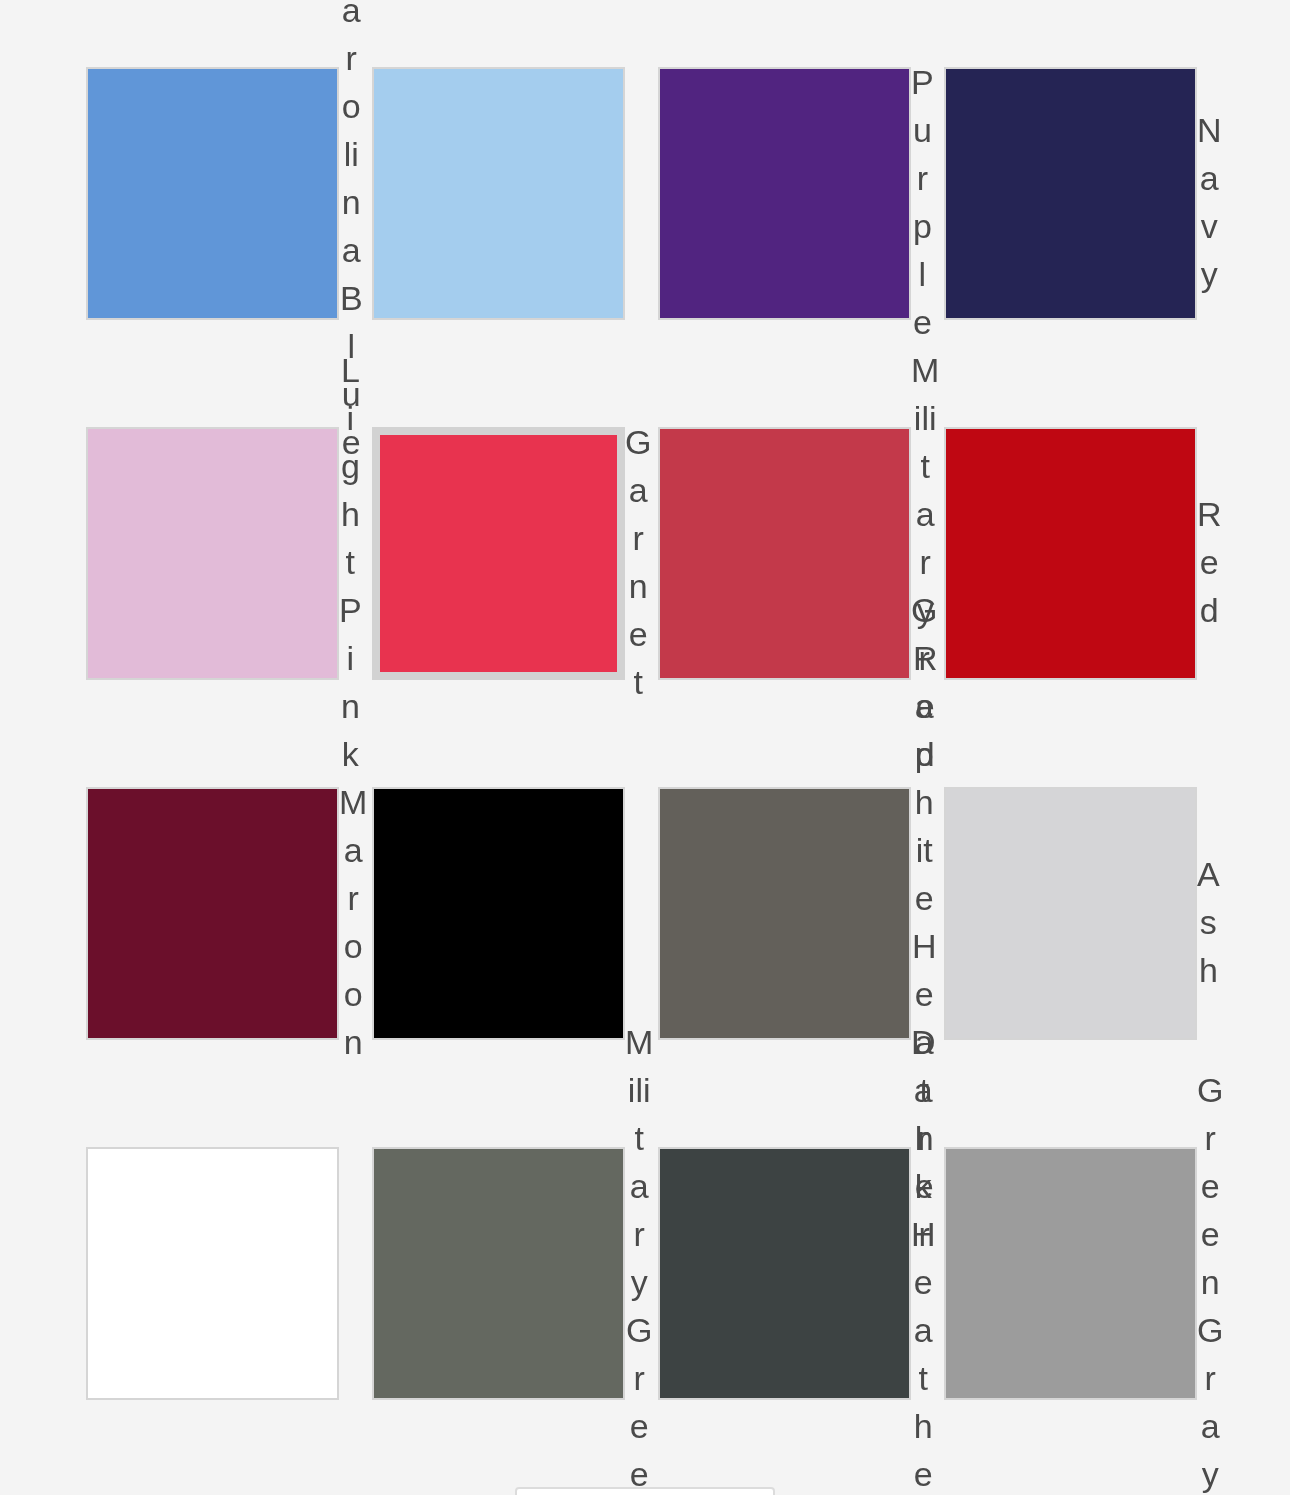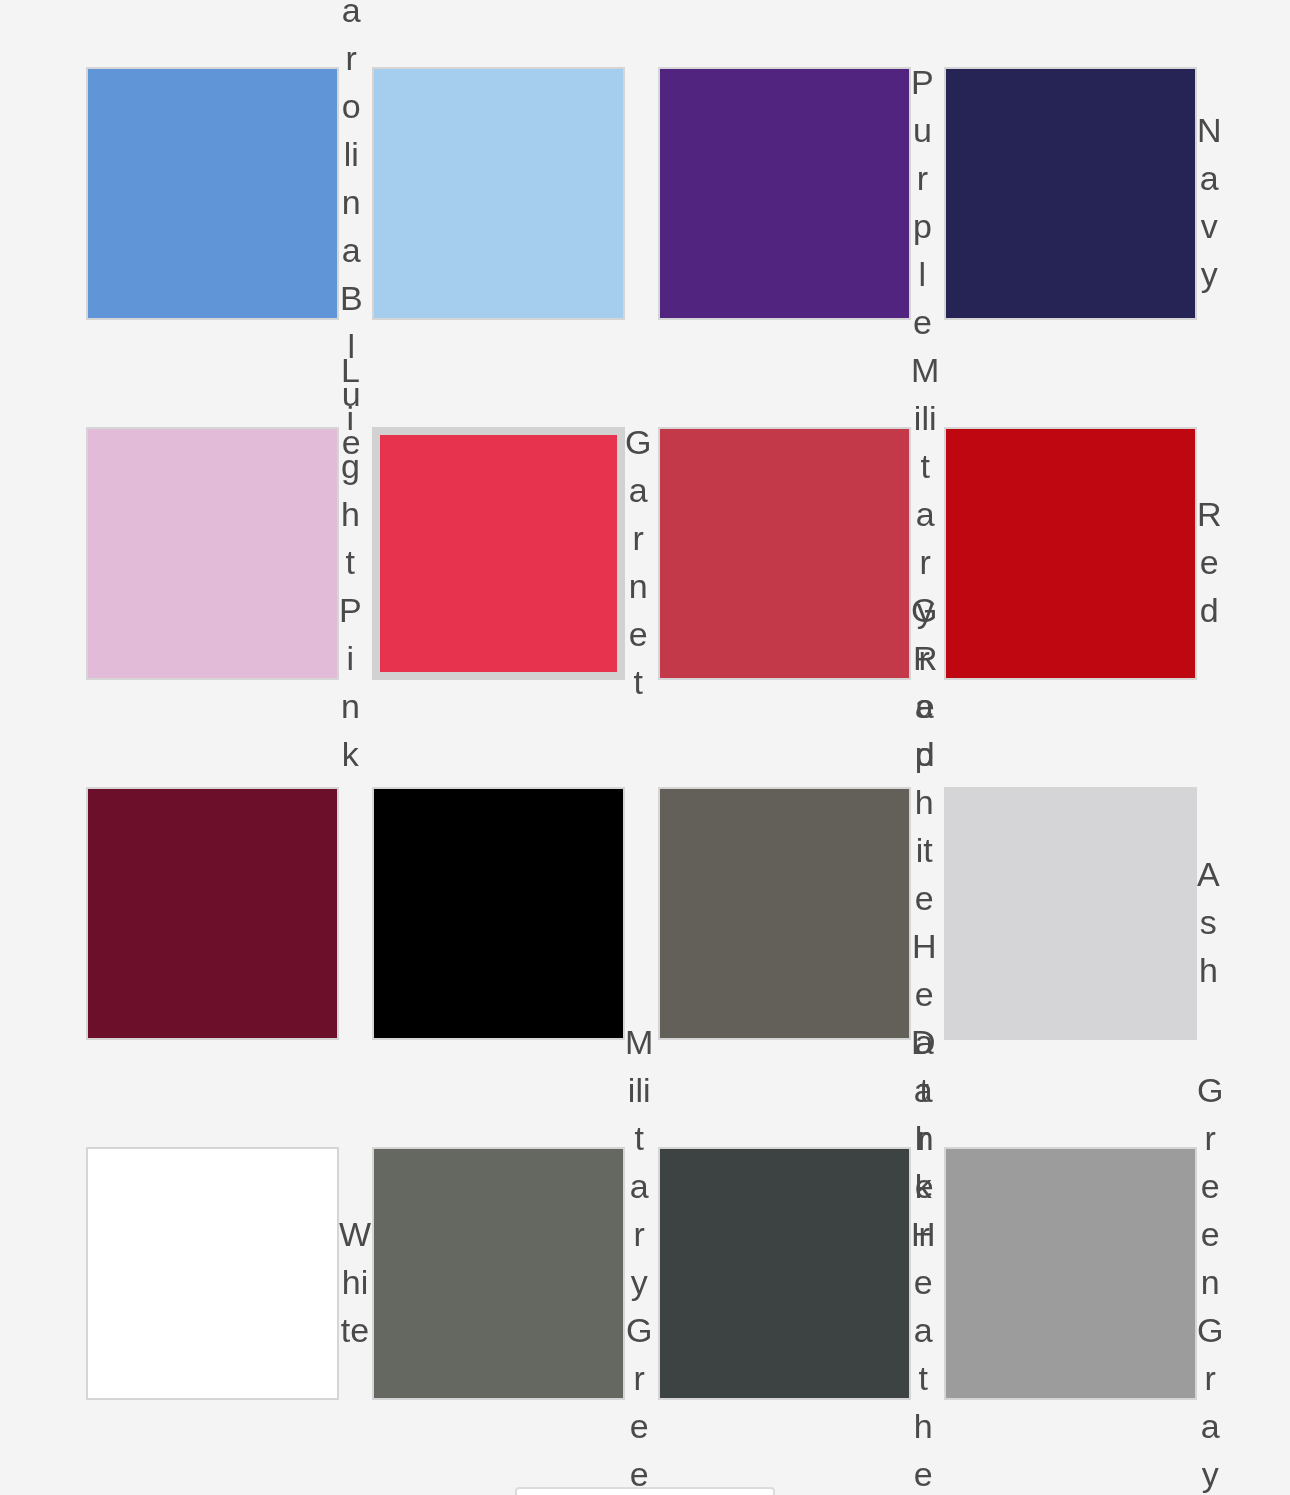--- a/index.html
+++ b/index.html
@@ -138,20 +138,21 @@
     <div class="swatch-option">
       <div class="swatch-chip-wrap">
         <div class="swatch-chip" style="background: rgb(191, 7, 18);"></div>
       </div>
       <div class="swatch-label">Red</div>
     </div>
     <div class="swatch-option">
       <div class="swatch-chip-wrap">
         <div class="swatch-chip" style="background: rgb(107, 15, 43);"></div>
       </div>
+      <div class="swatch-label">Maroon</div>
     </div>
     <div class="swatch-option">
       <div class="swatch-chip-wrap">
         <div class="swatch-chip" style="background: rgb(0, 0, 0);"></div>
       </div>
     </div>
     <div class="swatch-option">
       <div class="swatch-chip-wrap">
         <div class="swatch-chip" style="background: rgb(99, 96, 90);"></div>
       </div>
@@ -160,21 +161,20 @@
     <div class="swatch-option">
       <div class="swatch-chip-wrap">
         <div class="swatch-chip" style="background: rgb(213, 213, 215);"></div>
       </div>
       <div class="swatch-label">Ash</div>
     </div>
     <div class="swatch-option">
       <div class="swatch-chip-wrap">
         <div class="swatch-chip" style="background: rgb(255, 255, 255);"></div>
       </div>
-      <div class="swatch-label">White</div>
     </div>
     <div class="swatch-option">
       <div class="swatch-chip-wrap">
         <div class="swatch-chip" style="background: rgb(100, 104, 96);"></div>
       </div>
       <div class="swatch-label">Military Green</div>
     </div>
     <div class="swatch-option">
       <div class="swatch-chip-wrap">
         <div class="swatch-chip" style="background: rgb(61, 67, 67);"></div>

